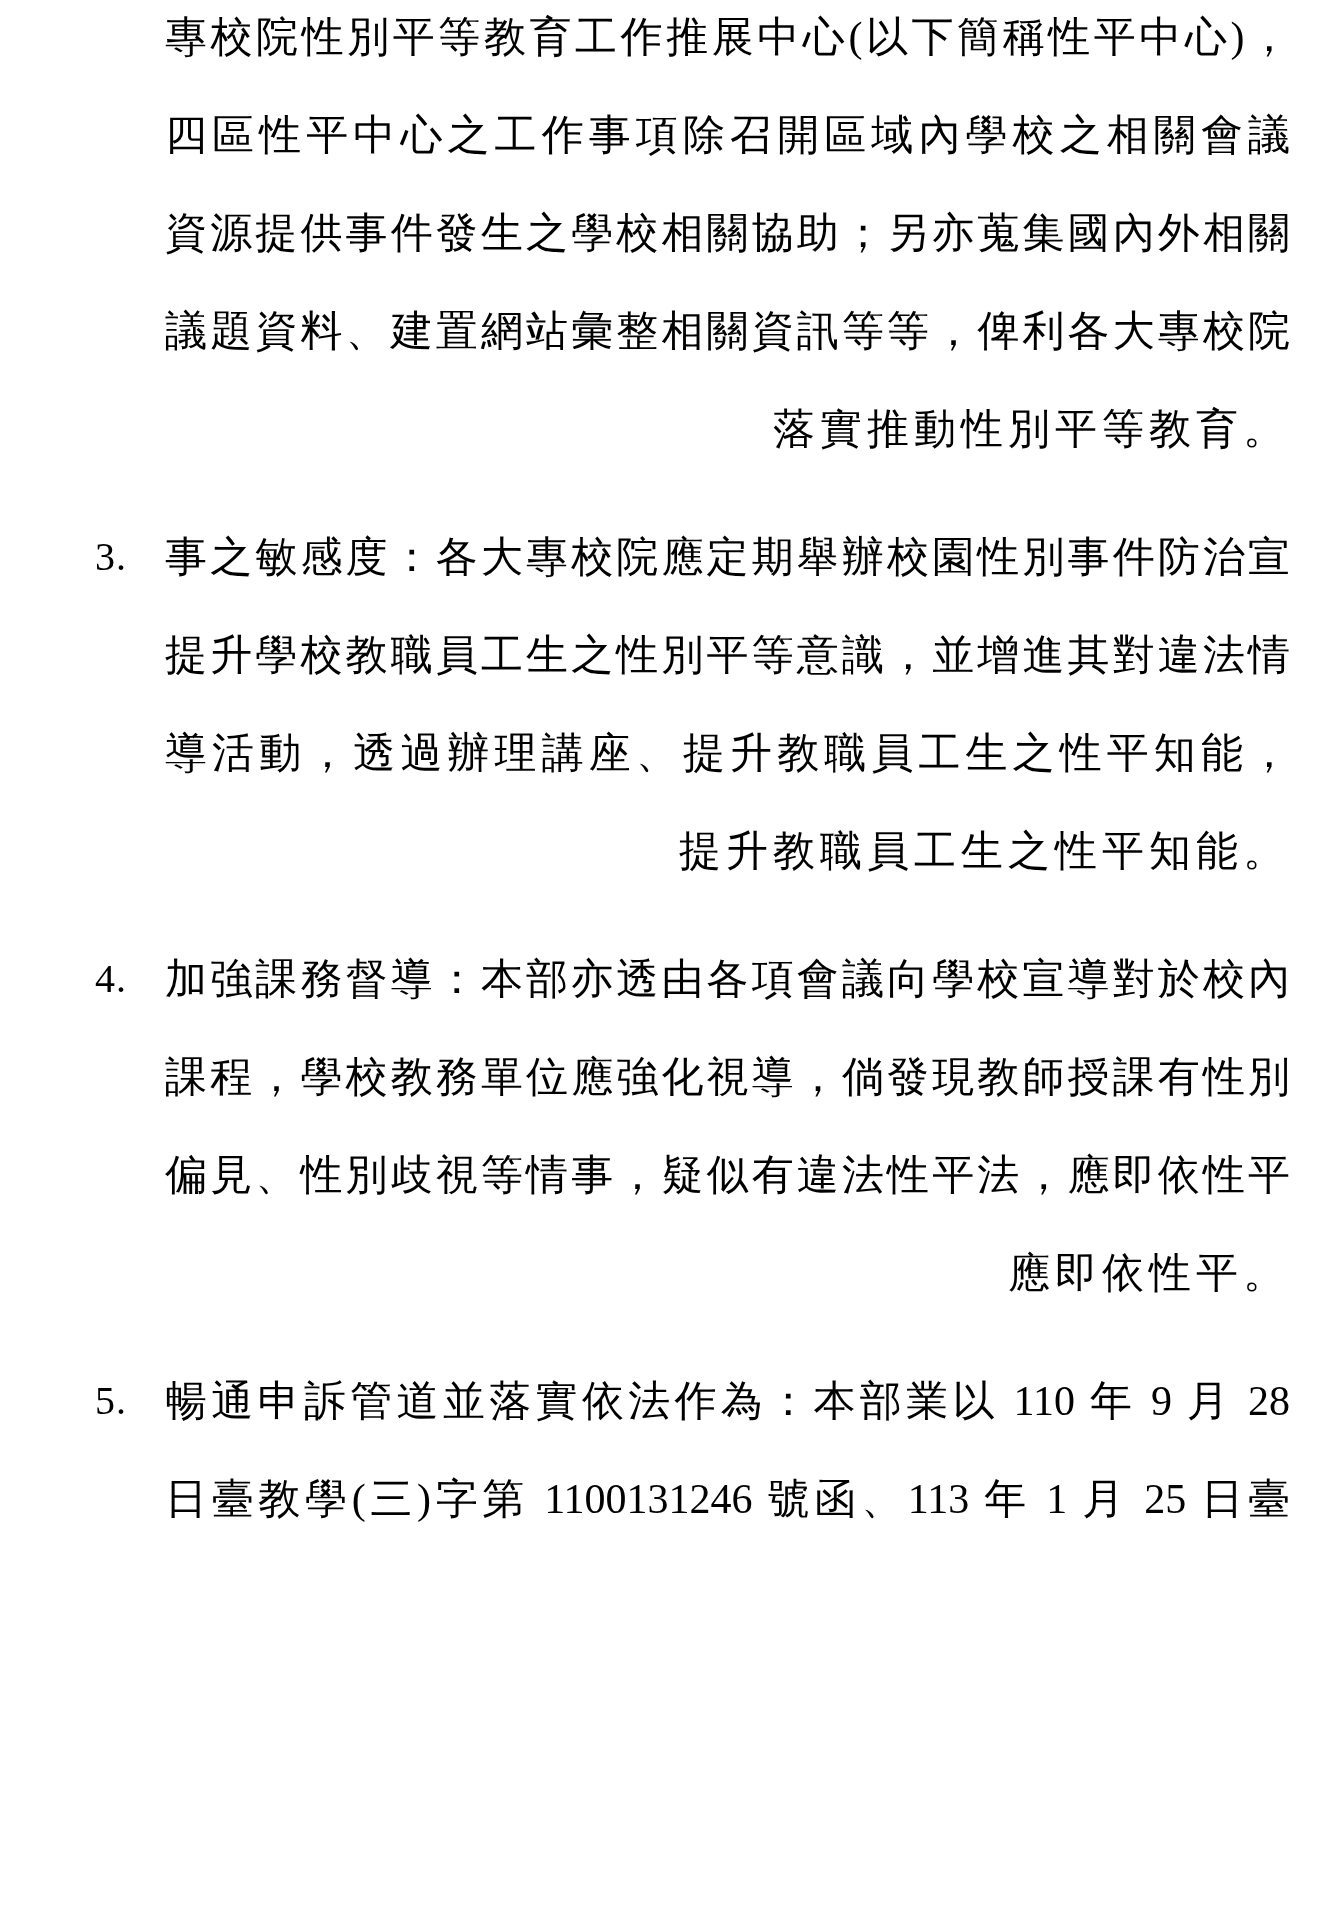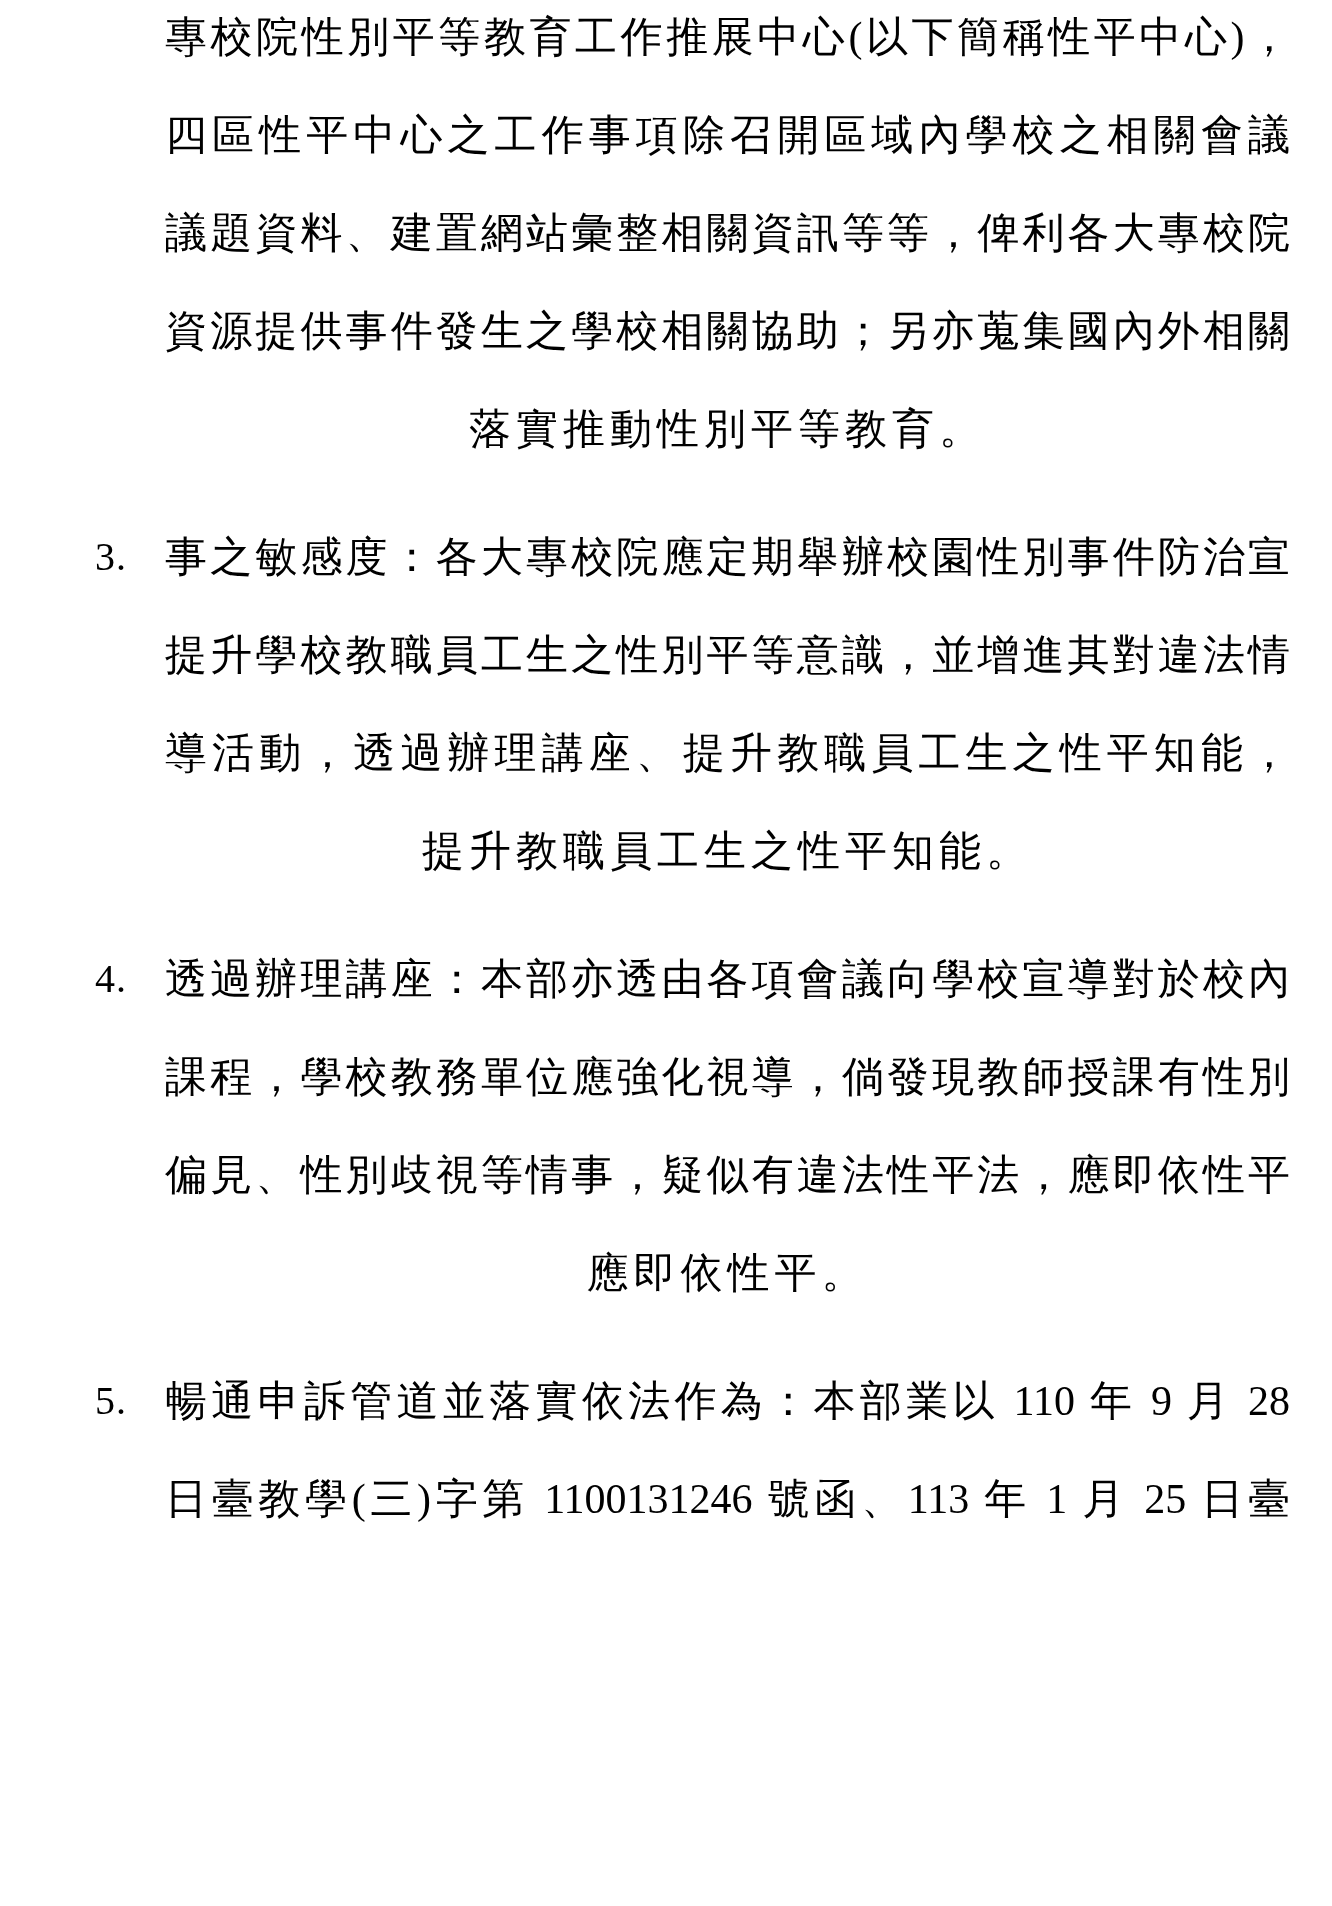--- a/index.html
+++ b/index.html
@@ -33,51 +33,51 @@
     top: 0;
     height: 98px;
     line-height: 98px;
     font-size: 40px;
     letter-spacing: 1px;
   }
   .line {
     height: 98px;
     line-height: 98px;
     font-size: 42px;
-    text-align: center;
+    text-align: right;
     letter-spacing: 5px;
   }
   .line.j {
     letter-spacing: 0;
     text-align: justify;
     text-align-last: justify;
     text-justify: inter-character;
   }
 </style>
 </head>
 <body>
 
 <div class="doc" id="doc">
     <div class="para">
       <div class="line j">專校院性別平等教育工作推展中心(以下簡稱性平中心)，</div>
       <div class="line j">四區性平中心之工作事項除召開區域內學校之相關會議</div>
+      <div class="line j">資源提供事件發生之學校相關協助；另亦蒐集國內外相關</div>
       <div class="line j">議題資料、建置網站彙整相關資訊等等，俾利各大專校院</div>
-      <div class="line j">資源提供事件發生之學校相關協助；另亦蒐集國內外相關</div>
       <div class="line">落實推動性別平等教育。</div>
     </div>
     <div class="para">
       <span class="num">3.</span>
       <div class="line j">事之敏感度：各大專校院應定期舉辦校園性別事件防治宣</div>
       <div class="line j">提升學校教職員工生之性別平等意識，並增進其對違法情</div>
       <div class="line j">導活動，透過辦理講座、提升教職員工生之性平知能，</div>
       <div class="line">提升教職員工生之性平知能。</div>
     </div>
     <div class="para">
       <span class="num">4.</span>
-      <div class="line j">透過辦理講座：本部亦透由各項會議向學校宣導對於校內</div>
+      <div class="line j">加強課務督導：本部亦透由各項會議向學校宣導對於校內</div>
       <div class="line j">課程，學校教務單位應強化視導，倘發現教師授課有性別</div>
       <div class="line j">偏見、性別歧視等情事，疑似有違法性平法，應即依性平</div>
       <div class="line">應即依性平。</div>
     </div>
     <div class="para">
       <span class="num">5.</span>
       <div class="line j">暢通申訴管道並落實依法作為：本部業以 110 年 9 月 28</div>
       <div class="line j">日臺教學(三)字第 1100131246 號函、113 年 1 月 25 日臺</div>
     </div>
   </div>

